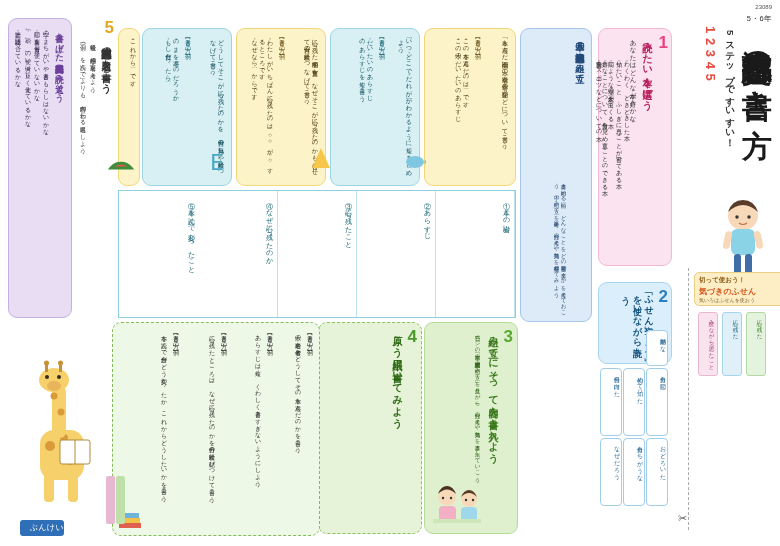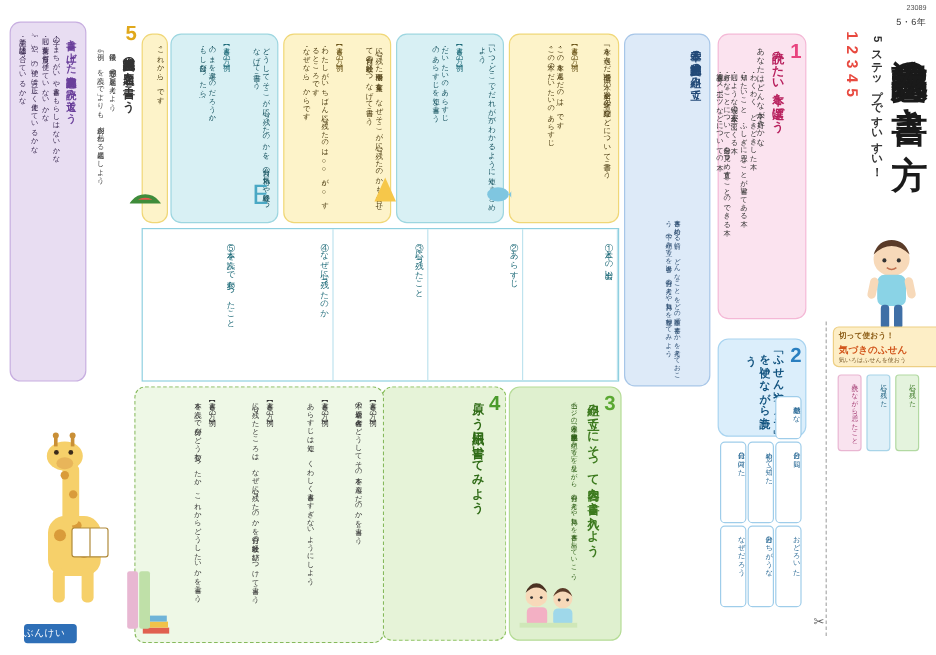--- a/index.html
+++ b/index.html
@@ -75,21 +75,21 @@
   
   #p4{left:318px;top:322px;width:104px;height:212px;background:#e6f3d8;border:1px dashed #8cc25f;border-radius:9px;}
 
   
   #purple{left:8px;top:18px;width:64px;height:300px;background:#e8ddf2;border:1px solid #c7aee0;border-radius:9px;}
   
   .ybox{background:#fdf3c9;border:1px solid #f0d777;border-radius:9px;position:absolute;}
   .gbox{background:#d8f0f4;border:1px solid #9dd6e0;border-radius:9px;position:absolute;}
 
   
-  #logo{position:absolute;left:20px;bottom:10px;width:44px;height:16px;background:#2e6fb7;border-radius:3px;color:#fff;font-size:8px;line-height:16px;text-align:left;letter-spacing:.05em;}
+  #logo{position:absolute;left:20px;bottom:10px;width:44px;height:16px;background:#2e6fb7;border-radius:3px;color:#fff;font-size:8px;line-height:16px;text-align:right;letter-spacing:.05em;}
   .tag{position:absolute;border-radius:3px;}
 
   .scissors{position:absolute;left:678px;top:512px;font-size:11px;color:#666;}
   .dashline{position:absolute;left:688px;top:268px;width:0;height:262px;border-left:1px dashed #aaa;}
 </style>
 </head>
 <body>
 
 <div class="page">
 

